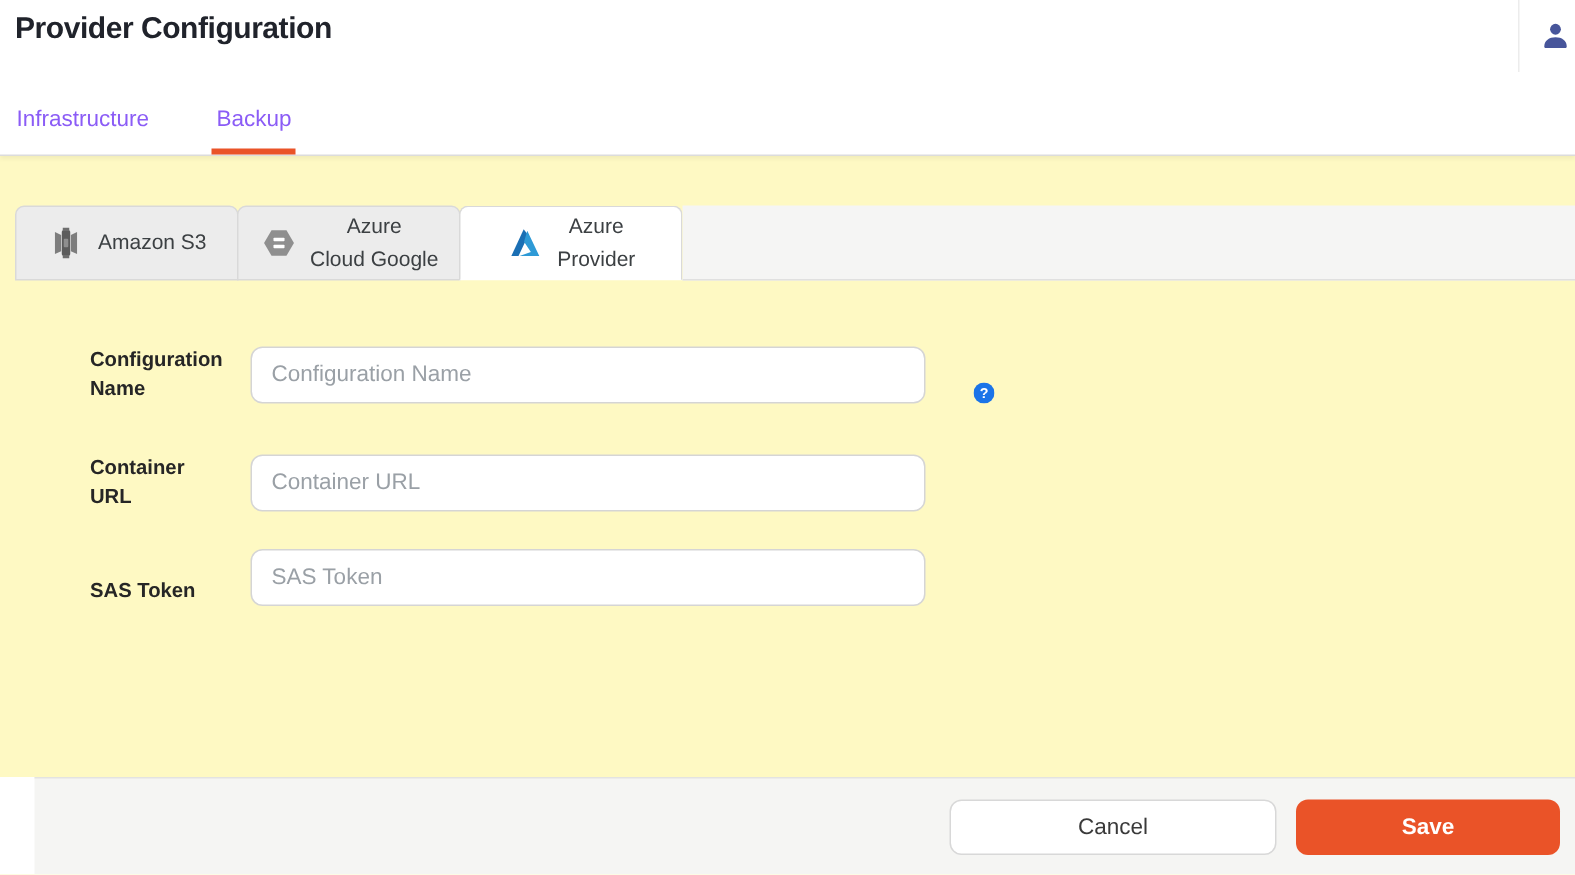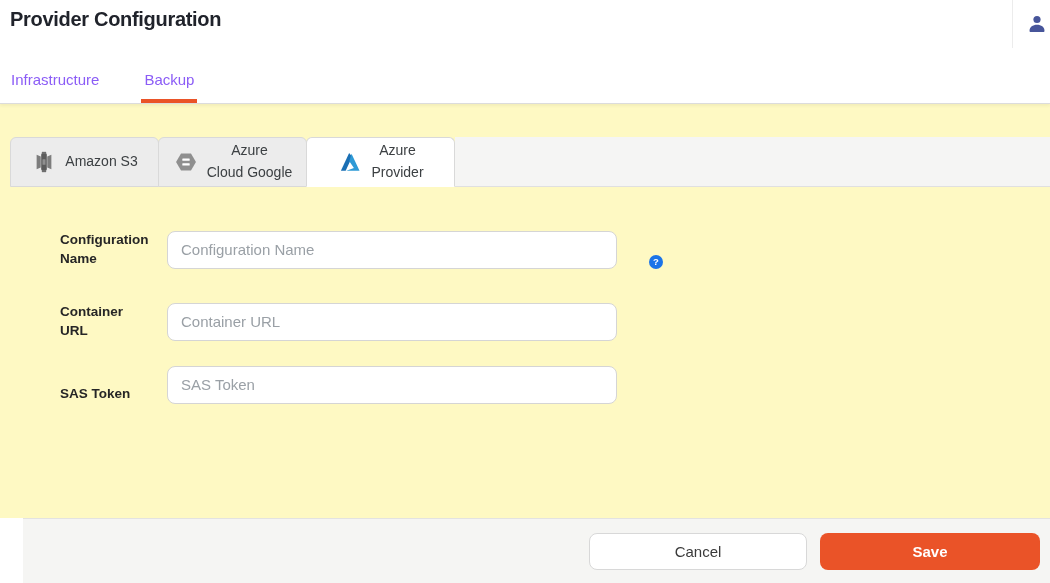--- a/index.html
+++ b/index.html
@@ -98,21 +98,21 @@
   }
   .btn {
     height: 37px; border-radius: 8px; font-size: 15px; cursor: pointer;
     font-family: "Liberation Sans", "DejaVu Sans", sans-serif;
   }
   .btn-cancel {
     width: 218px; background: #fff; border: 1px solid #d8d8d8; color: #3a3a3a;
     margin-right: 13px;
   }
   .btn-save {
-    width: 220px; background: var(--accent-orange, #ea5328); border: none;
+    width: 176px; background: var(--accent-orange, #ea5328); border: none;
     color: #fff; font-weight: 700;
   }
 </style>
 </head>
 <body>
 
 <div class="page">
 
   <div class="header">
     <div class="page-title">Provider Configuration</div>

